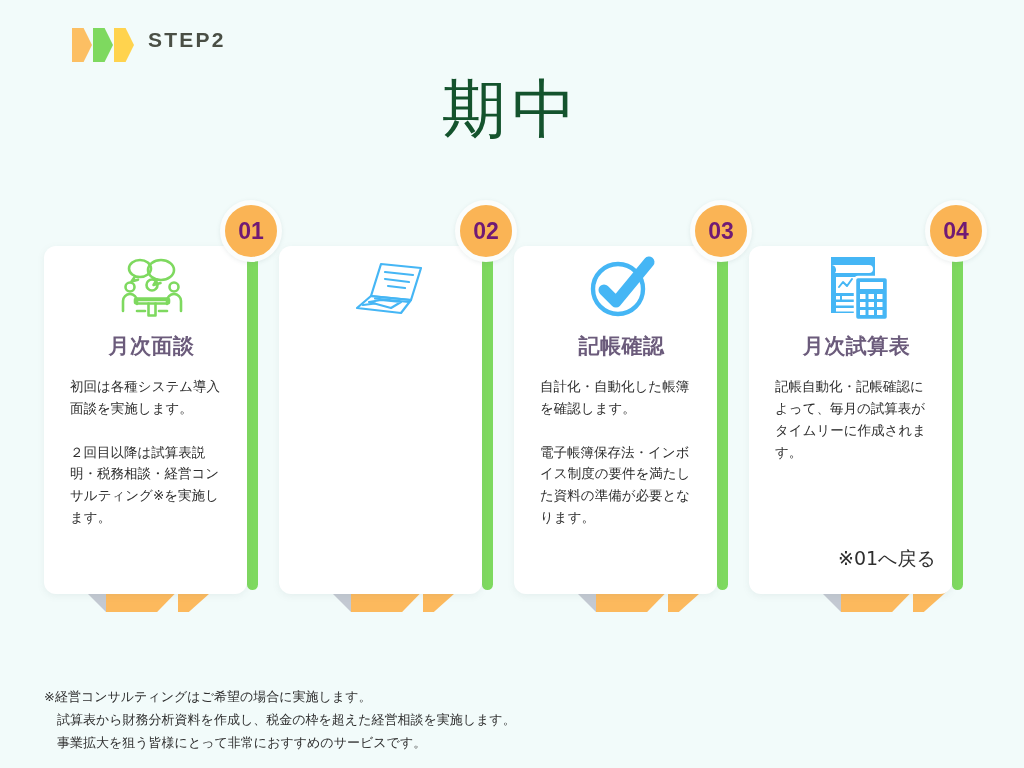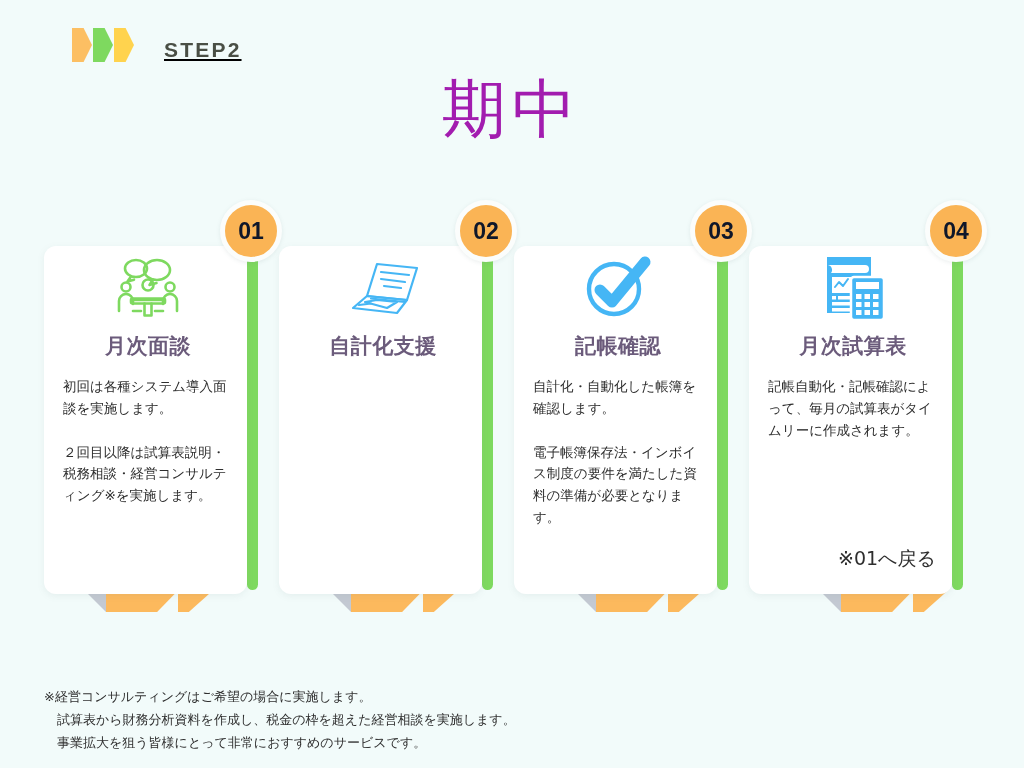--- a/index.html
+++ b/index.html
@@ -14,23 +14,22 @@
     overflow: hidden;
     position: relative;
   }
 
   
   .step-badge {
     position: absolute;
     left: 72px;
     top: 28px;
     display: flex;
-    align-items: flex-end;
-    gap: 30px;
-    text-decoration: underline;
+    align-items: flex-start;
+    gap: 14px;
   }
   .chevron-group {
     display: flex;
     align-items: center;
     gap: 1px;
   }
   .chev {
     width: 20px;
     height: 34px;
     clip-path: polygon(0 0, 58% 0, 100% 50%, 58% 100%, 0 100%);
@@ -47,21 +46,21 @@
 
   
   .page-title {
     position: absolute;
     top: 66px;
     left: 0;
     width: 1024px;
     text-align: center;
     font-family: "Liberation Serif", "DejaVu Serif", serif;
     font-size: 64px;
-    color: #a21caf;
+    color: #14532d;
     letter-spacing: 6px;
   }
 
   
   .cards {
     position: absolute;
     top: 228px;
     left: 44px;
     width: 940px;
     display: flex;
@@ -75,21 +74,21 @@
   .card-slot:nth-child(1) { left: 0; }
   .card-slot:nth-child(2) { left: 0px; margin-left: 0; }
 
   .card {
     position: relative;
     width: 203px;
     height: 348px;
     background: #ffffff;
     border-radius: 12px;
     box-shadow: 0 2px 7px rgba(120,140,140,0.10);
-    padding: 0 0 0 5px;
+    padding: 0 0 0 12px;
     box-sizing: border-box;
     z-index: 2;
   }
   .green-bar {
     position: absolute;
     left: 203px;
     top: 14px;
     width: 11px;
     height: 348px;
     background: #7ed95f;
@@ -99,21 +98,21 @@
   .num-badge {
     position: absolute;
     left: 176px;
     top: -28px;
     width: 62px;
     height: 62px;
     border-radius: 50%;
     background: #fab455;
     border: 5px solid #fbfdfc;
     box-sizing: border-box;
-    color: #0f172a;
+    color: #701a75;
     font-size: 23px;
     font-weight: bold;
     display: flex;
     align-items: center;
     justify-content: center;
     z-index: 5;
     box-shadow: 0 1px 4px rgba(100,120,120,0.13);
   }
 
   .icon-wrap {
@@ -255,21 +254,20 @@
           <path d="M26 40 L36 8 L76 12 L66 44 Z"></path>
           <path d="M40 16 L68 19"></path>
           <path d="M40 23 L64 26"></path>
           <path d="M43 30 L60 32"></path>
           <path d="M12 52 L26 40 L66 44 L56 57 Z"></path>
           <path d="M24 46 L36 44 L56 46 L46 52 Z"></path>
           <path d="M30 42.5 L64 46"></path>
           <path d="M18 49 L30 47.5"></path>
         </svg>
       </div>
-      <div class="card-heading">自計化支援</div>
     </div>
     <div class="num-badge">02</div>
   </div>
 
   <div class="card-slot">
     <div class="green-bar"></div>
     <div class="card">
       <div class="icon-wrap">
         <svg width="70" height="68" viewBox="0 0 70 68" fill="none">
           <circle cx="31" cy="35" r="25" stroke="#45b6f5" stroke-width="4.4" fill="none"></circle>

